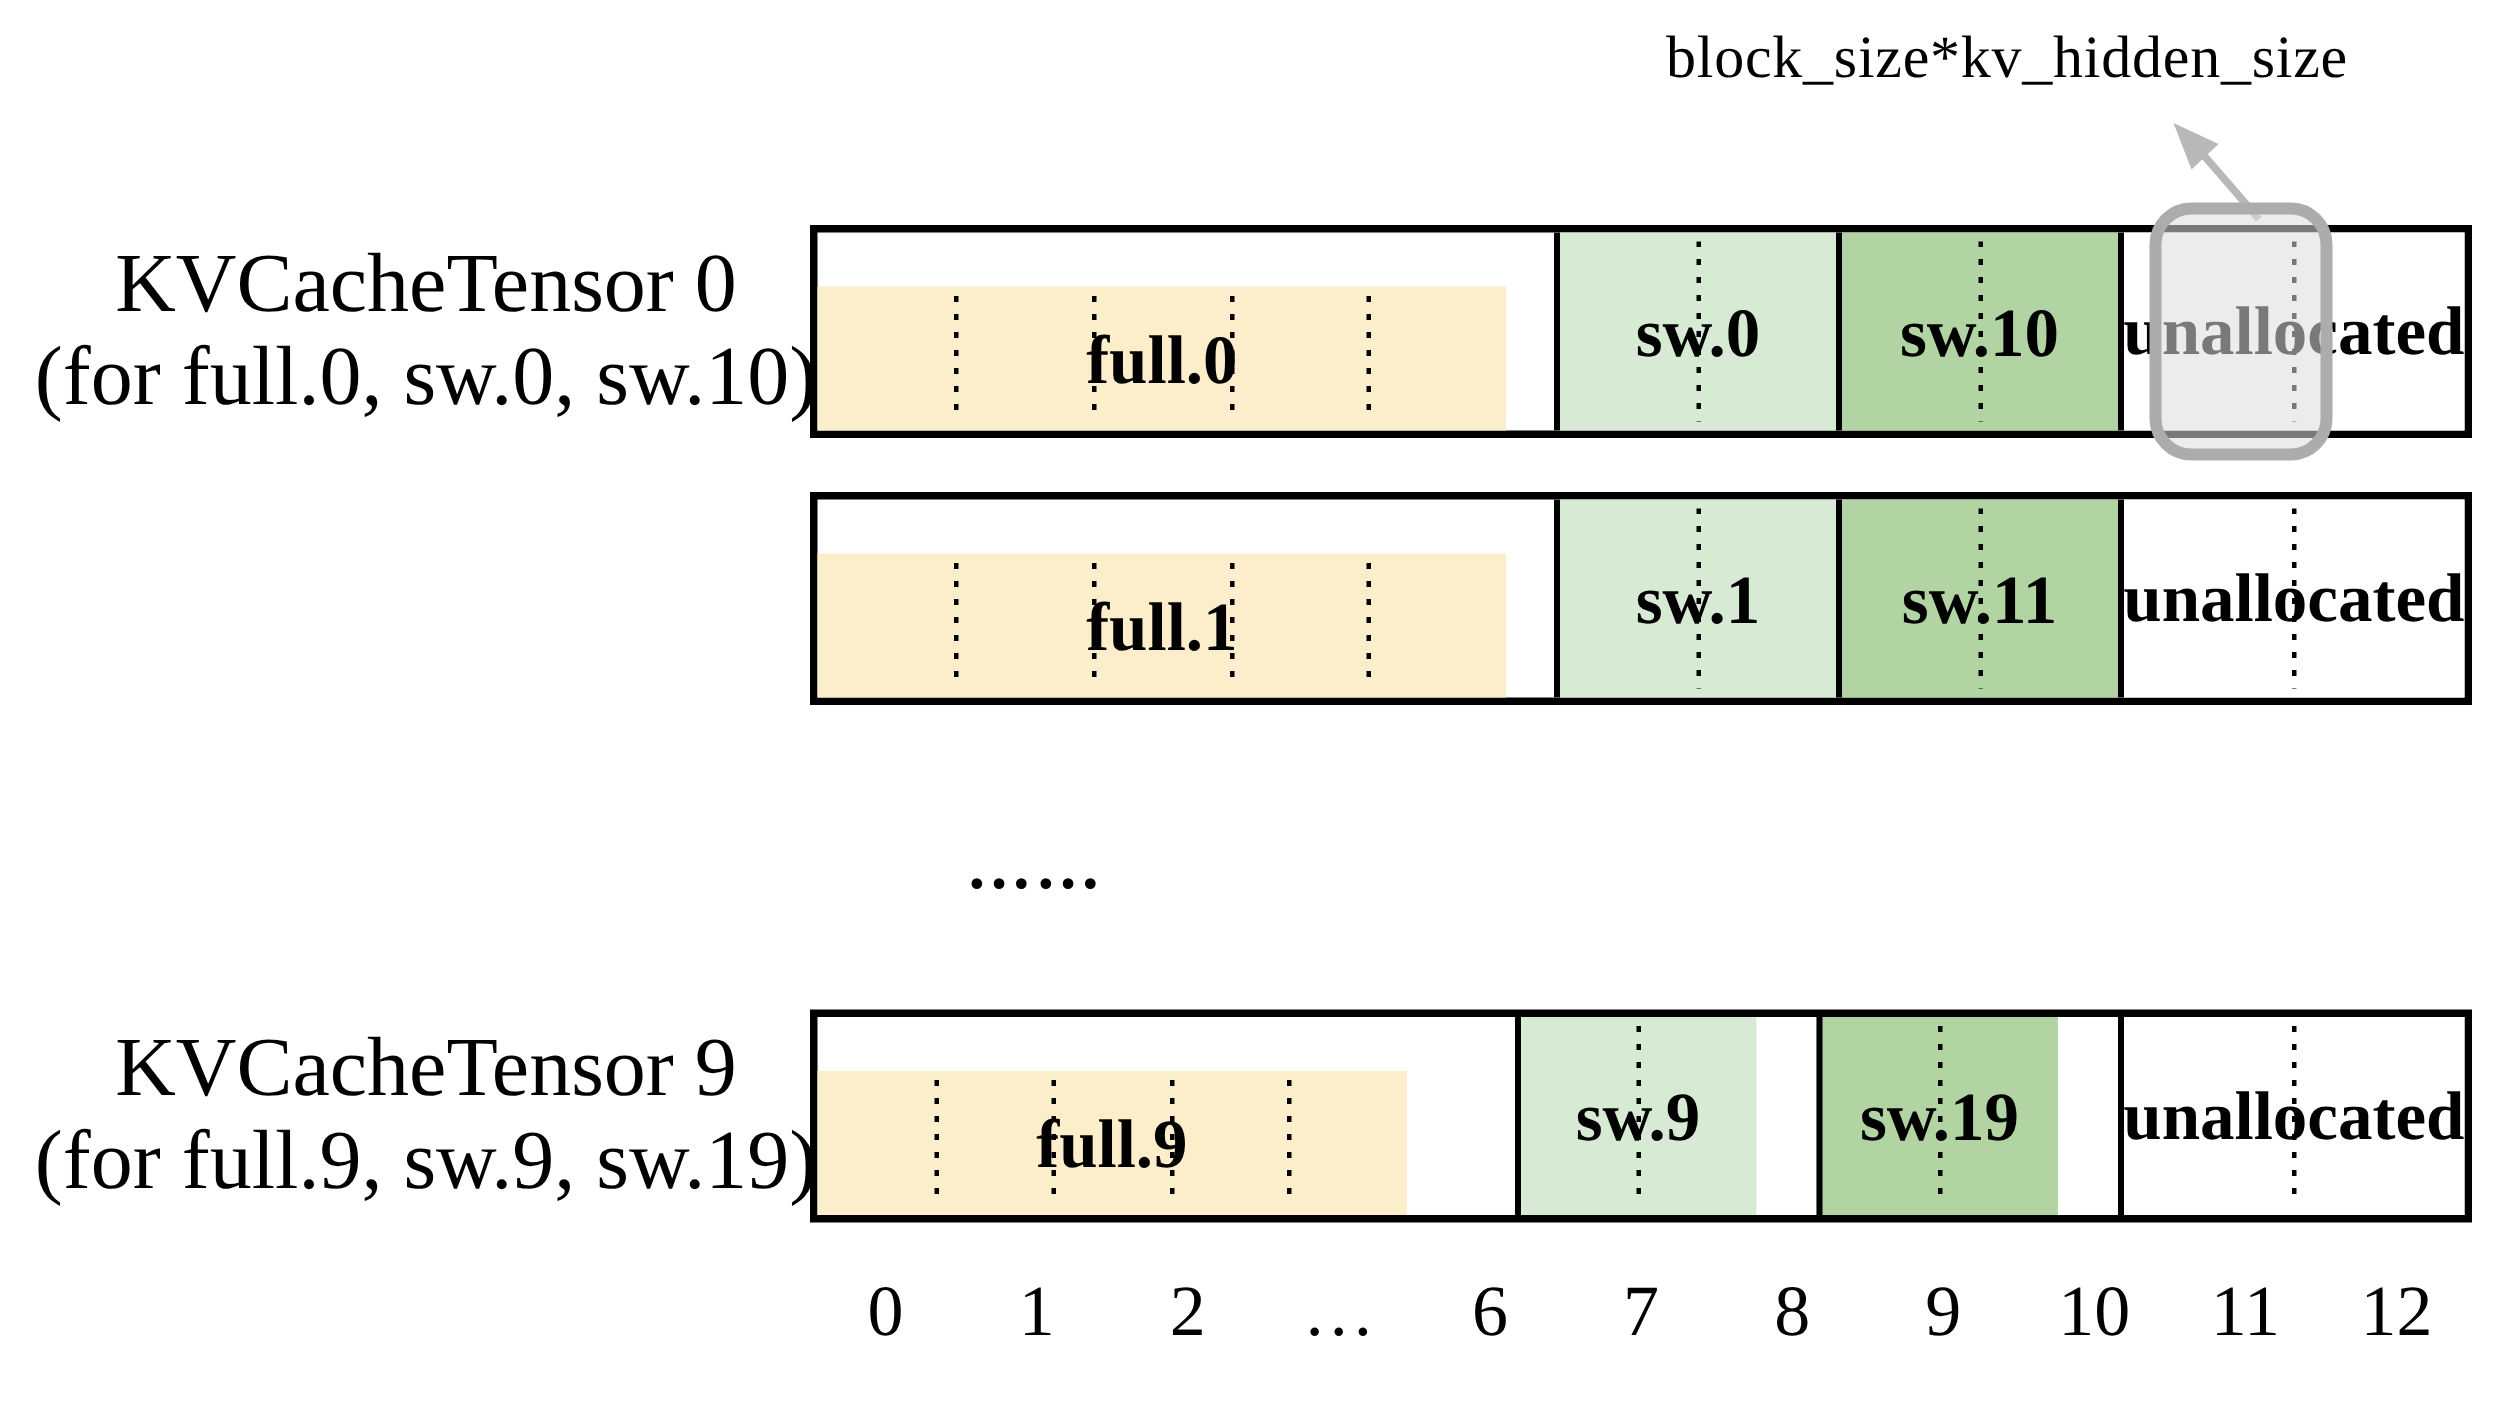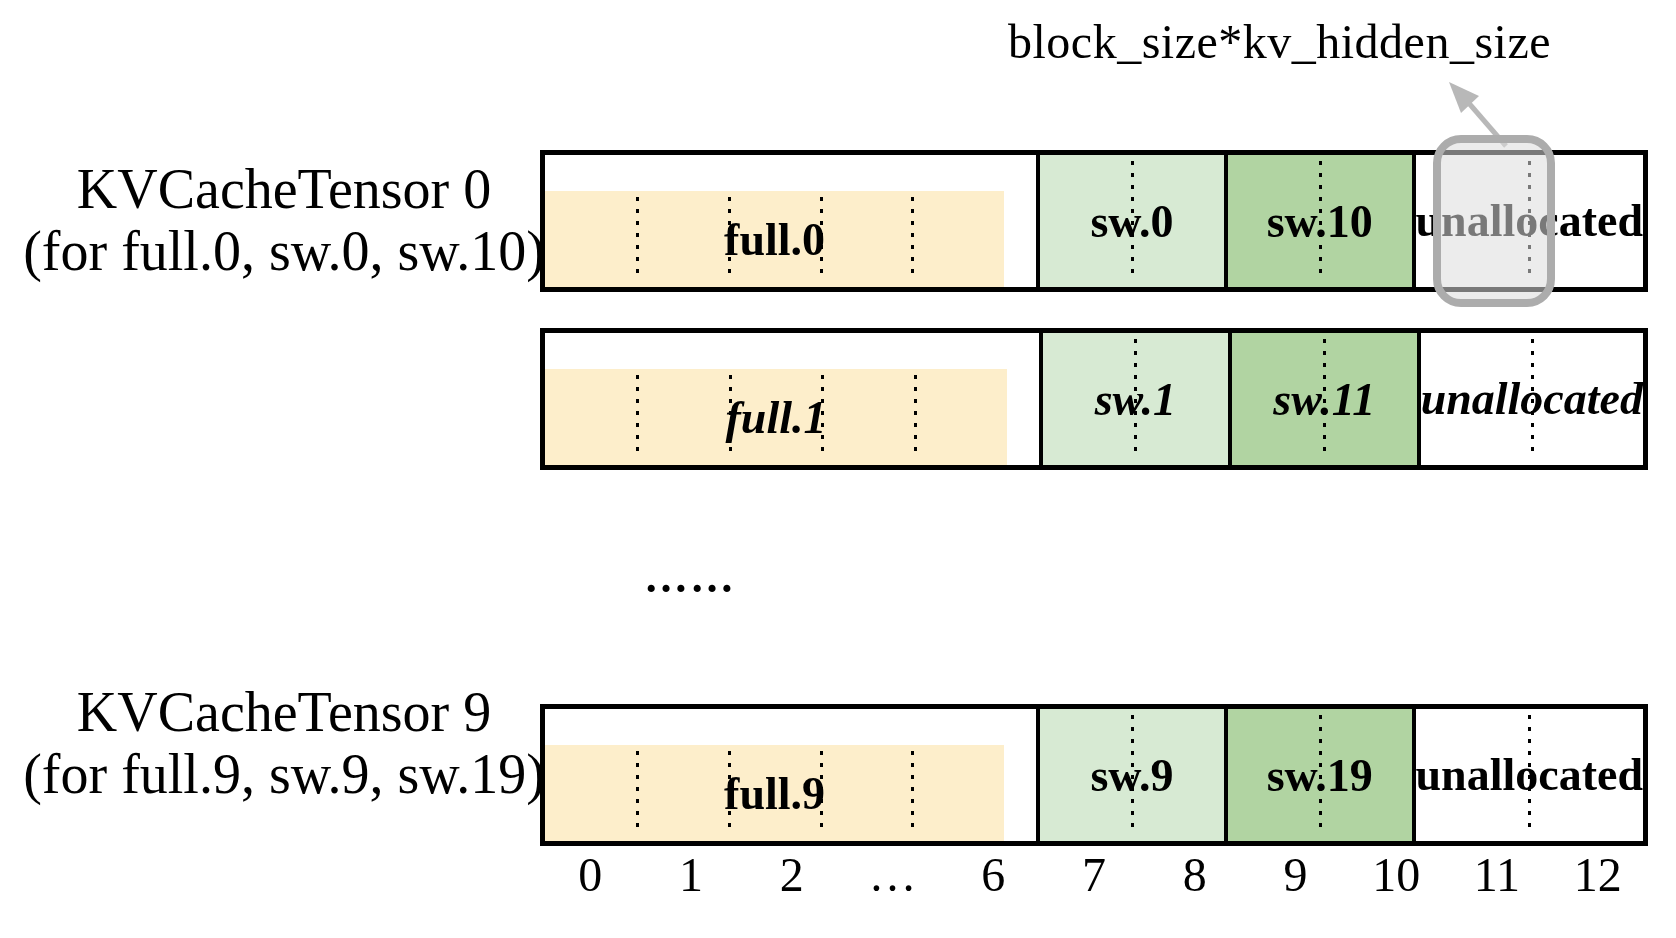--- a/index.html
+++ b/index.html
@@ -13,22 +13,22 @@
     color: #000;
     overflow: hidden;
   }
 
   
   .size-label {
     position: absolute;
     left: 1008px;
     top: 14px;
     width: 660px;
-    font-size: 48px;
-    text-align: left;
+    font-size: 40px;
+    text-align: center;
     white-space: nowrap;
     letter-spacing: 0.5px;
   }
 
   
   .arrow-svg {
     position: absolute;
     left: 0; top: 0;
     width: 1676px;
     height: 938px;
@@ -172,21 +172,21 @@
       <div class="dotl p50"></div>
       <span class="seg-label">sw.10</span>
     </div>
     <div class="seg seg-unallocated">
       <div class="dotl p50"></div>
       <span class="seg-label">unalloca</span>
       <span class="seg-label">ted</span>
     </div>
   </div>
 
-  <div class="bar" style="top:328px;font-style:italic;">
+  <div class="bar" style="top:328px;">
     <div class="seg seg-full">
       <div class="dotl p20"></div>
       <div class="dotl p40"></div>
       <div class="dotl p60"></div>
       <div class="dotl p80"></div>
       <span class="seg-label">full.1</span>
     </div>
     <div class="seg seg-sw-light">
       <div class="dotl p50"></div>
       <span class="seg-label">sw.1</span>
@@ -201,21 +201,21 @@
       <span class="seg-label">ted</span>
     </div>
   </div>
 
   <div class="row-ellipsis">……</div>
 
   <div class="row-label" style="top:681px;">
     <div>KVCacheTensor 9</div>
     <div class="sub">(for full.9, sw.9, sw.19)</div>
   </div>
-  <div class="bar" style="top:704px;">
+  <div class="bar" style="top:673px;gap:40px;">
     <div class="seg seg-full">
       <div class="dotl p20"></div>
       <div class="dotl p40"></div>
       <div class="dotl p60"></div>
       <div class="dotl p80"></div>
       <span class="seg-label">full.9</span>
     </div>
     <div class="seg seg-sw-light">
       <div class="dotl p50"></div>
       <span class="seg-label">sw.9</span>

